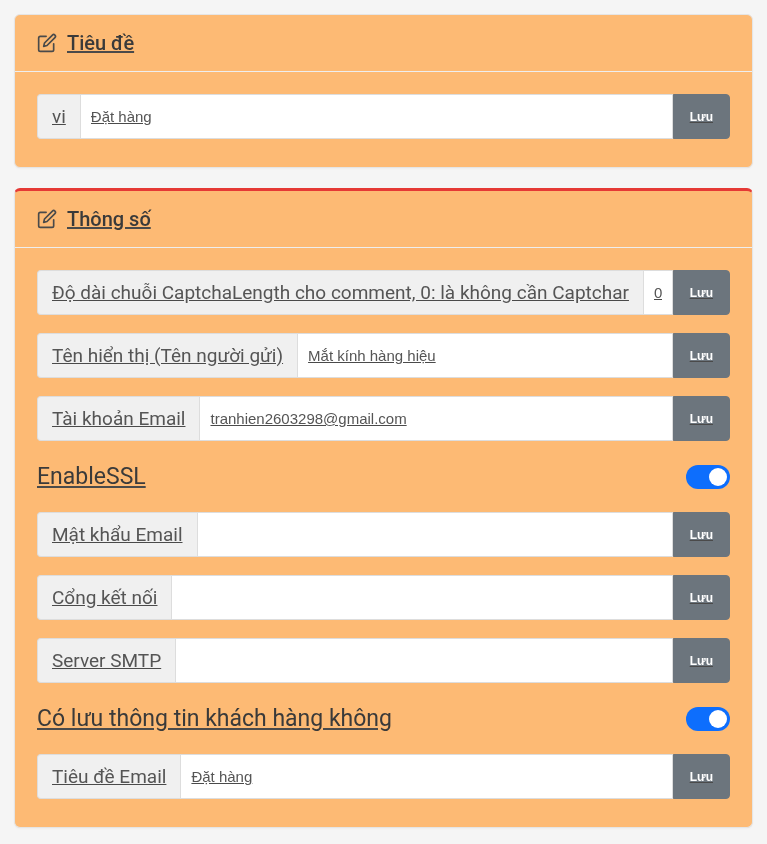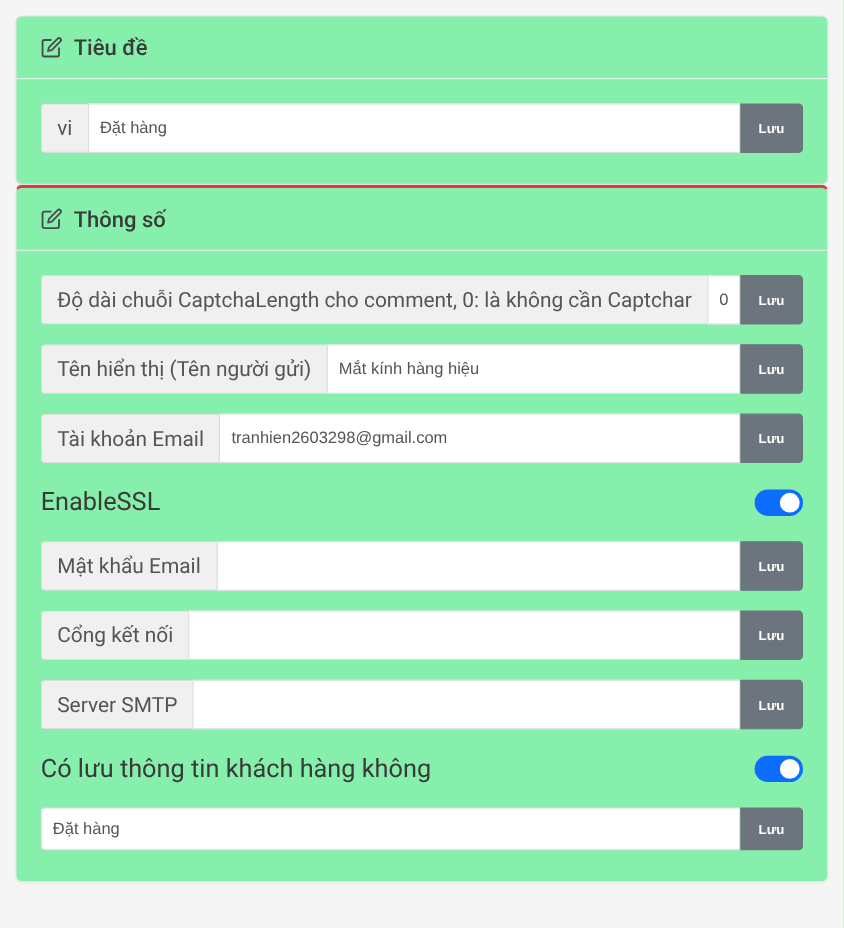--- a/index.html
+++ b/index.html
@@ -4,24 +4,26 @@
 <style>
   * { box-sizing: border-box; margin: 0; padding: 0; }
   body {
     font-family: -apple-system, BlinkMacSystemFont, "Segoe UI", Roboto, "Helvetica Neue", Arial, sans-serif;
     background: #f5f5f5;
     padding: 14px;
     color: #4a4a4a;
     font-size: 15px;
   }
   .panel {
-    background: #86efac;
+    background: #fdba74;
     border: 1px solid #e5e5e5;
     border-radius: 6px;
+    margin-bottom: 20px;
     box-shadow: 0 1px 2px rgba(0,0,0,0.03);
+    text-decoration: underline;
   }
   .panel.accent { border-top: 3px solid #e53935; }
   .panel-header {
     padding: 16px 22px;
     border-bottom: 1px solid #eee;
     display: flex;
     align-items: center;
     gap: 10px;
   }
   .panel-header .title {
@@ -178,18 +180,19 @@
     </div>
 
     <div class="toggle-row">
       <span class="toggle-label">Có lưu thông tin khách hàng không</span>
       <div class="switch">
           <div class="knob"></div>
         </div>
     </div>
 
     <div class="row">
+      <span class="prefix">Tiêu đề Email</span>
       <input class="field" value="Đặt hàng" style="">
       <button class="btn-save">Lưu</button>
     </div>
 
   </div>
 </div>
 
 </body></html>

